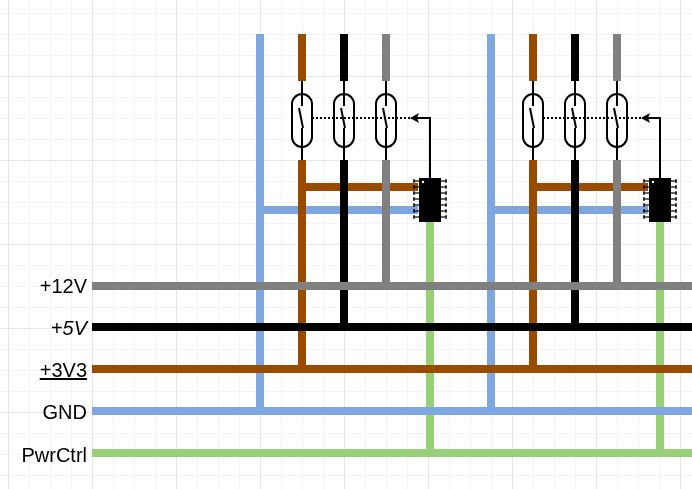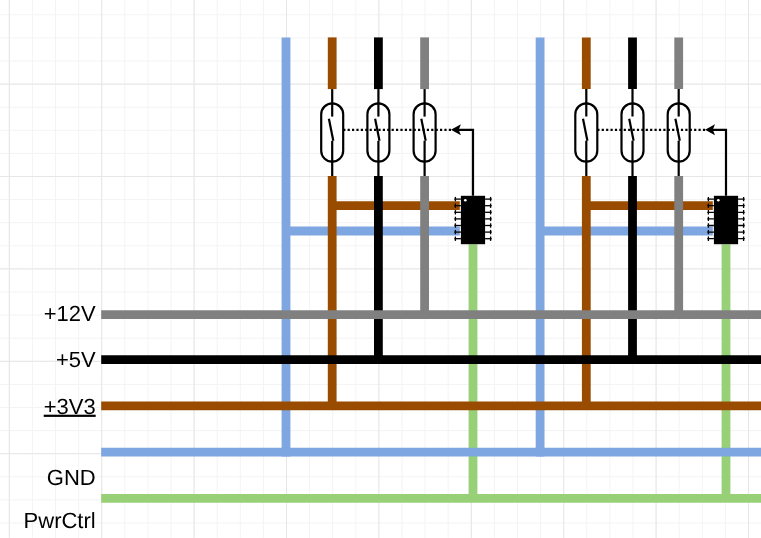--- a/index.html
+++ b/index.html
@@ -14,24 +14,24 @@
     background-size:84px 84px,84px 84px,21px 21px,21px 21px;
     background-position:8px 76px,8px 76px,8px 13px,8px 13px;}
   .rail-label{position:absolute;right:605px;font-size:20px;color:#000;line-height:20px;white-space:nowrap;text-align:left;}
   svg{position:absolute;left:0;top:0;}
 </style>
 </head>
 <body>
 
 <div id="canvas">
   <div class="rail-label" style="top:276px;">+12V</div>
-  <div class="rail-label" style="top:318px;">+5V</div>
+  <div class="rail-label" style="top:318px;font-style:italic;">+5V</div>
   <div class="rail-label" style="top:360px;text-decoration:underline;">+3V3</div>
-  <div class="rail-label" style="top:402px;margin-top:23px;">GND</div>
-  <div class="rail-label" style="top:464px;">PwrCtrl</div>
+  <div class="rail-label" style="top:402px;">GND</div>
+  <div class="rail-label" style="top:445px;">PwrCtrl</div>
 
   <svg id="schematic" width="692" height="489">
       <line x1="260" y1="34" x2="260" y2="415" stroke="#7ea6e0" stroke-width="8" stroke-linecap="butt"></line>
       <line x1="260" y1="210" x2="418" y2="210" stroke="#7ea6e0" stroke-width="8" stroke-linecap="butt"></line>
       <line x1="302" y1="187" x2="418" y2="187" stroke="#994c00" stroke-width="8" stroke-linecap="butt"></line>
       <line x1="302" y1="34" x2="302" y2="81" stroke="#994c00" stroke-width="8" stroke-linecap="butt"></line>
       <line x1="344" y1="34" x2="344" y2="81" stroke="#000000" stroke-width="8" stroke-linecap="butt"></line>
       <line x1="386" y1="34" x2="386" y2="81" stroke="#808080" stroke-width="8" stroke-linecap="butt"></line>
       <line x1="302" y1="160" x2="302" y2="369" stroke="#994c00" stroke-width="8" stroke-linecap="butt"></line>
       <line x1="344" y1="160" x2="344" y2="327" stroke="#000000" stroke-width="8" stroke-linecap="butt"></line>

